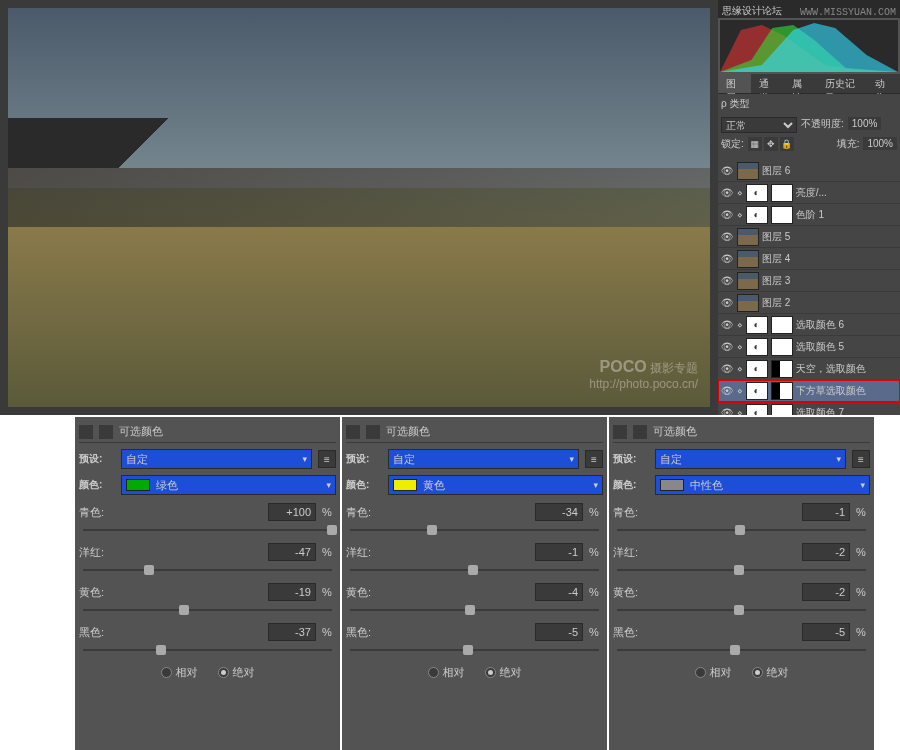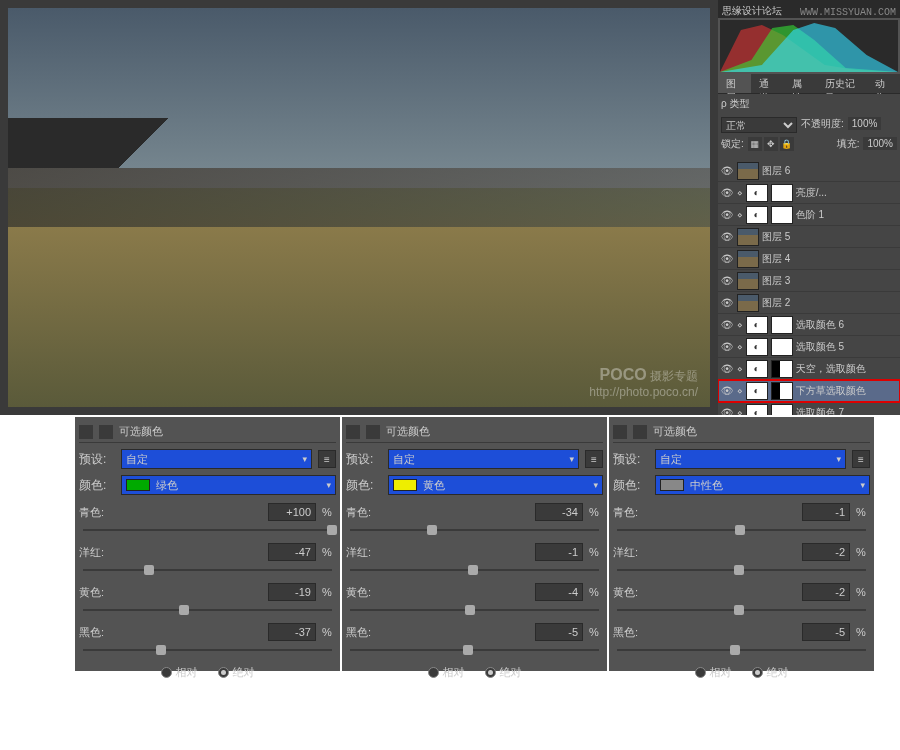--- a/index.html
+++ b/index.html
@@ -5,21 +5,21 @@
 * { margin: 0; padding: 0; box-sizing: border-box; font-family: "Microsoft YaHei", Arial, sans-serif; }
 body { background: #fff; width: 900px; height: 750px; overflow: hidden; }
 
 .top-section { display: flex; height: 415px; background: #525252; }
 .canvas-area { width: 718px; height: 415px; position: relative; background: #3a3a3a; padding: 8px; }
 .photo { width: 100%; height: 100%; background: linear-gradient(to bottom, #3a5260 0%, #5a6b6e 30%, #6b7a5a 50%, #8a7a4a 70%, #4a5a3a 100%); position: relative; overflow: hidden; }
 .sky { position: absolute; top: 0; left: 0; width: 100%; height: 45%; background: linear-gradient(180deg, #4a5a6a, #7a8a92); }
 .bridge { position: absolute; top: 40%; left: 0; width: 100%; height: 15%; background: linear-gradient(90deg, rgba(60,50,40,.7), rgba(80,70,60,.5)); }
 .bridge::before { content: ""; position: absolute; left: 0; top: -50px; width: 50%; height: 50px; background: linear-gradient(135deg, #2a2a2a 40%, transparent 40%); }
 .ground { position: absolute; bottom: 0; left: 0; width: 100%; height: 45%; background: linear-gradient(180deg, #8a7a4a, #5a5a3a); }
-.watermark { position: absolute; bottom: 8px; right: 12px; color: rgba(255,255,255,.35); font-size: 12px; text-align: right; }
+.watermark { position: absolute; bottom: 16px; right: 12px; color: rgba(255,255,255,.35); font-size: 12px; text-align: right; }
 .watermark .poco { font-size: 16px; font-weight: bold; }
 
 .right-panel { flex: 1; background: #535353; display: flex; flex-direction: column; font-size: 11px; color: #ccc; }
 .forum-bar { height: 18px; background: #2a2a2a; display: flex; align-items: flex-end; padding: 0 4px; font-size: 10px; }
 .forum-bar .url { margin-left: auto; color: #888; font-size: 10px; font-family: Liberation Mono, monospace; }
 .histogram { height: 52px; background: #2a2a2a; margin: 2px; position: relative; overflow: hidden; }
 .hist-curve { position: absolute; bottom: 0; left: 0; width: 100%; height: 100%; }
 .panel-tabs { display: flex; height: 20px; background: #3a3a3a; border-bottom: 1px solid #2a2a2a; }
 .panel-tab { padding: 3px 8px; font-size: 10px; cursor: pointer; }
 .panel-tab.active { background: #535353; }
@@ -35,27 +35,27 @@
 .layer-row { display: flex; align-items: center; height: 22px; border-bottom: 1px solid #3a3a3a; padding: 0 2px; gap: 3px; cursor: pointer; }
 .layer-row.highlighted { outline: 2px solid #d00; outline-offset: -1px; background: #5a6a8a; }
 .eye { width: 14px; height: 14px; display: flex; align-items: center; justify-content: center; font-size: 10px; }
 .thumb { width: 22px; height: 18px; background: #888; border: 1px solid #222; }
 .thumb.adj { background: #fff; display: flex; align-items: center; justify-content: center; font-size: 10px; color: #333; }
 .thumb.mask { background: #fff; }
 .thumb.mask.partial { background: linear-gradient(90deg, #000 40%, #fff 40%); }
 .thumb.img { background: linear-gradient(180deg, #4a5a6a 40%, #7a6a4a 40%); }
 .layer-name { font-size: 10px; flex: 1; white-space: nowrap; overflow: hidden; }
 
-.bottom-section { display: flex; gap: 2px; padding-left: 75px; background: #fff; height: 256px; padding-top: 2px; }
+.bottom-section { display: flex; gap: 2px; padding-left: 75px; background: #fff; height: 335px; padding-top: 2px; }
 .sc-panel { width: 265px; background: #535353; color: #ccc; font-size: 11px; padding: 4px; }
 .sc-header { display: flex; align-items: center; height: 22px; gap: 6px; border-bottom: 1px solid #3a3a3a; margin-bottom: 4px; }
 .sc-header .title { font-size: 11px; }
 .sc-icon { width: 14px; height: 14px; background: #3a3a3a; display: inline-block; }
 .sc-row { display: flex; align-items: center; height: 24px; gap: 6px; margin-bottom: 2px; }
-.sc-row label { width: 36px; font-size: 12px; }
+.sc-row label { width: 36px; font-size: 10px; font-weight: bold; }
 .sc-select { flex: 1; height: 20px; background: #1d4ed8; border: 1px solid #2a2a2a; color: #ccc; display: flex; align-items: center; padding: 0 4px; font-size: 11px; position: relative; }
 .sc-select .swatch { width: 24px; height: 12px; margin-right: 6px; border: 1px solid #222; }
 .sc-select .chev { margin-left: auto; font-size: 9px; }
 .sc-btn { width: 18px; height: 18px; background: #3a3a3a; border: 1px solid #2a2a2a; display: flex; align-items: center; justify-content: center; font-size: 10px; cursor: pointer; }
 
 .slider-group { margin: 6px 0; }
 .slider-row { display: flex; align-items: center; gap: 6px; margin-bottom: 2px; }
 .slider-row label { width: 36px; font-size: 11px; }
 .slider-val { width: 48px; height: 18px; background: #3a3a3a; border: 1px solid #2a2a2a; color: #ccc; text-align: right; padding: 1px 4px; font-size: 11px; }
 .slider-unit { width: 14px; font-size: 11px; }

